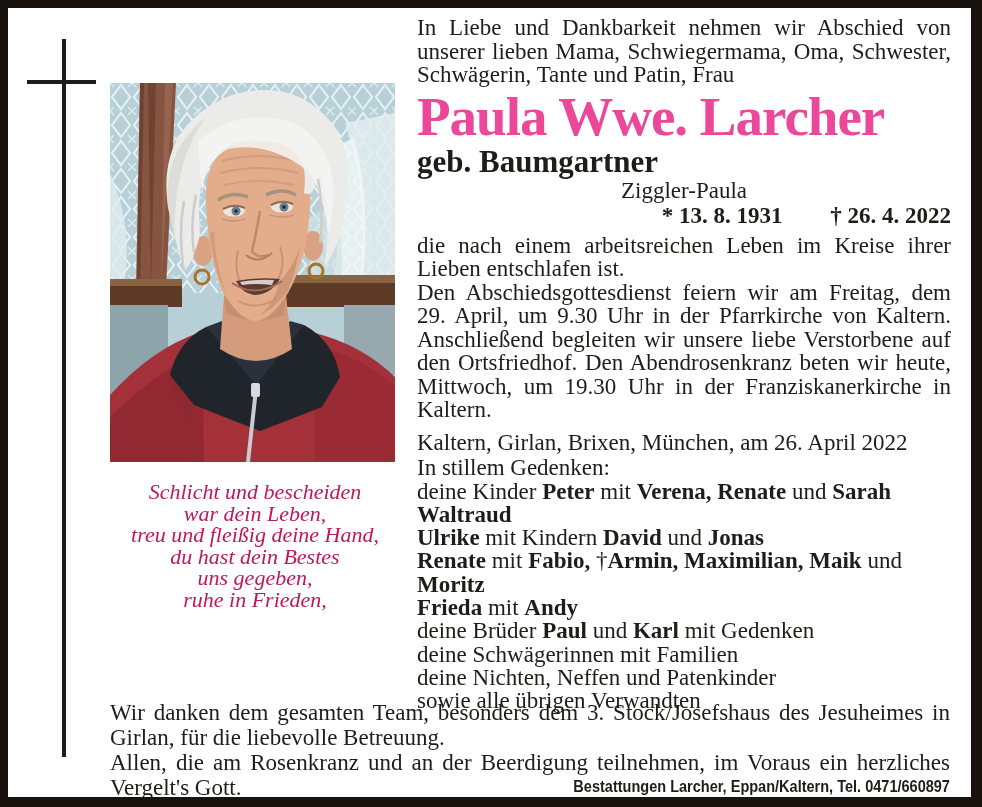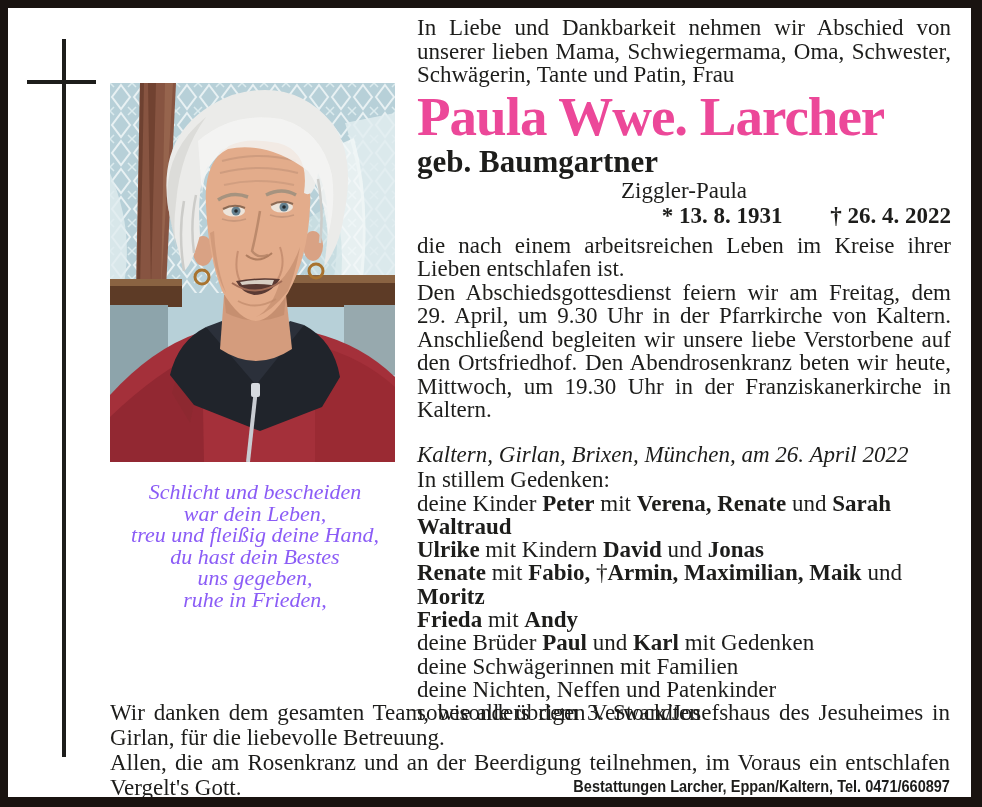--- a/index.html
+++ b/index.html
@@ -20,37 +20,37 @@
   .cross-horiz{position:absolute;left:19px;top:72px;width:69px;height:4px;background:#1d1d1b;}
 
   
   .photo{position:absolute;left:102px;top:75px;width:285px;height:379px;}
   .photo svg{display:block;width:100%;height:100%;}
 
   
   .poem{
     position:absolute;left:72px;top:473px;width:350px;
     text-align:center;font-style:italic;
-    font-size:22px;line-height:21.5px;color:#8b5cf6;
+    font-size:22px;line-height:21.5px;color:#be185d;
   }
 
   
   .right-col{position:absolute;left:409px;top:8px;width:534px;}
   .intro{margin:0;font-size:23px;line-height:23.5px;text-align:justify;}
   .deceased-name{
     margin:2px 0 0 0;font-size:55px;line-height:56px;font-weight:bold;
     text-align:left;white-space:nowrap;letter-spacing:-1px;color:#ec4899;
   }
   .maiden{margin:0;font-size:31px;line-height:33px;font-weight:bold;}
   .housename{margin:0;font-size:23px;line-height:25px;font-weight:normal;text-align:center;}
   .dates{margin:0 0 6px 0;font-size:23px;line-height:25px;font-weight:bold;text-align:right;}
   .dates .death-date{margin-left:42px;}
   .body-par{margin:0;font-size:23px;line-height:23.5px;text-align:justify;}
   .plain-line{margin:0;font-size:23px;line-height:23.5px;}
-  .place-date{margin-top:21px;font-style:italic;}
+  .place-date{margin-top:9px;}
   .gedenken{margin-top:2px;}
   .mourners{margin:0;}
   .mourner-line{font-size:23px;line-height:23.3px;white-space:nowrap;}
   .mourner-line b{font-weight:bold;}
 
   
   .bottom{position:absolute;left:102px;top:692px;width:840px;}
   .bottom p{margin:0;font-size:23px;line-height:25px;text-align:justify;}
   .credit{
     position:absolute;right:21px;top:769px;
@@ -184,18 +184,18 @@
       <div class="mourner-line"><b>Frieda</b><span> mit </span><b>Andy</b></div>
       <div class="mourner-line"><span>deine Brüder </span><b>Paul</b><span> und </span><b>Karl</b><span> mit Gedenken</span></div>
       <div class="mourner-line"><span>deine Schwägerinnen mit Familien</span></div>
       <div class="mourner-line"><span>deine Nichten, Neffen und Patenkinder</span></div>
       <div class="mourner-line"><span>sowie alle übrigen Verwandten</span></div>
     </div>
   </div>
 
   <div class="bottom">
     <p>Wir danken dem gesamten Team, besonders dem 3. Stock/Josefshaus des Jesuheimes in Girlan, für die liebevolle Betreuung.</p>
-    <p>Allen, die am Rosenkranz und an der Beerdigung teilnehmen, im Voraus ein entschlafen Vergelt's Gott.</p>
+    <p>Allen, die am Rosenkranz und an der Beerdigung teilnehmen, im Voraus ein herzliches Vergelt's Gott.</p>
   </div>
 
   <div class="credit">Bestattungen Larcher, Eppan/Kaltern, Tel. 0471/660897</div>
 
 </div>
 
 </body></html>

